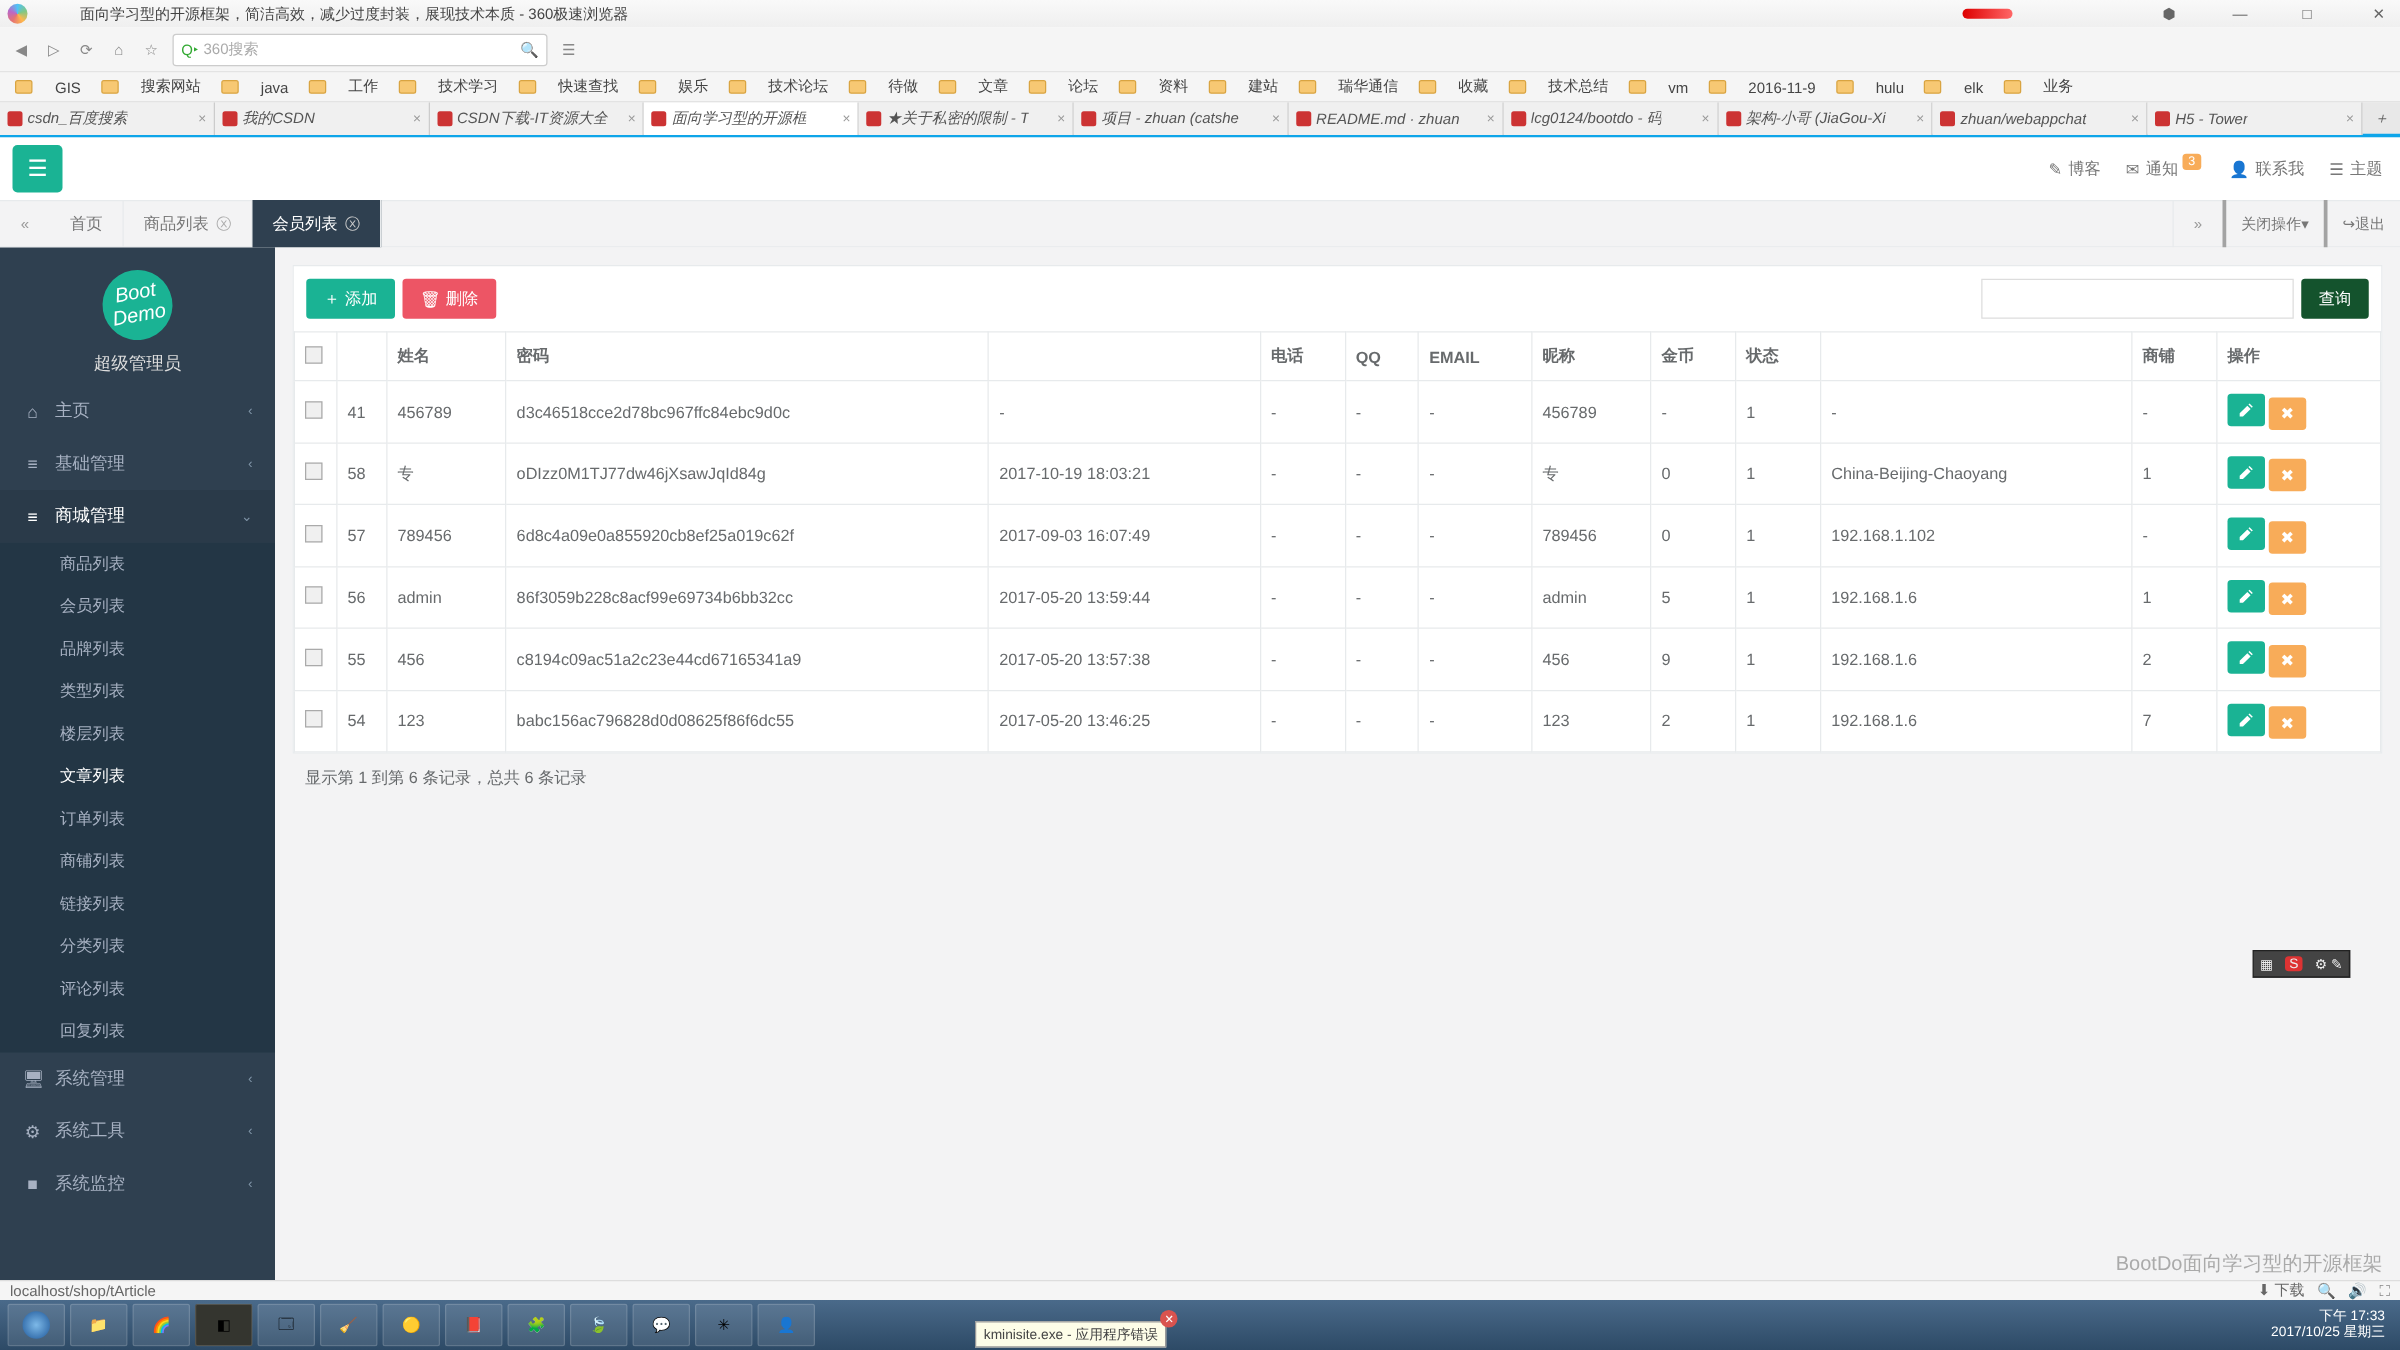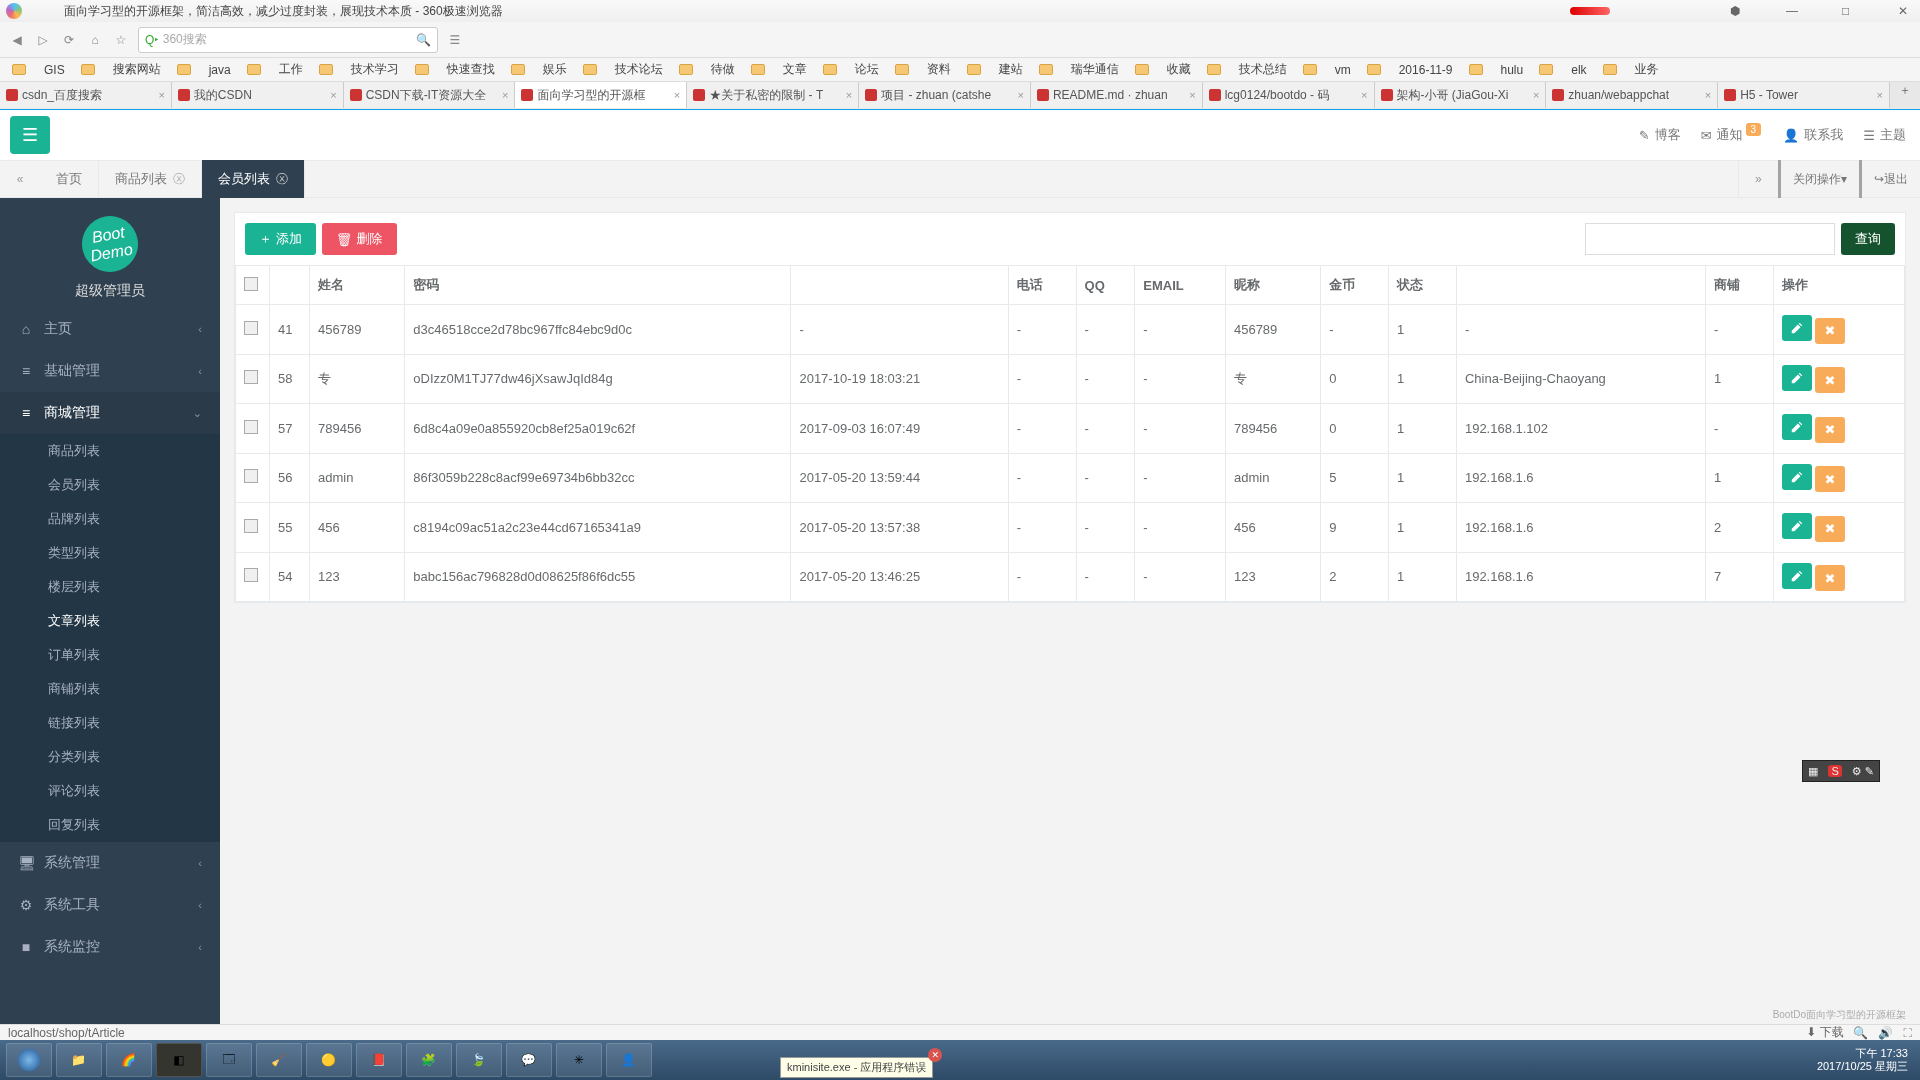--- a/index.html
+++ b/index.html
@@ -10,21 +10,21 @@
 .chrome-title .spacer{flex:1;}
 .chrome-title .winbtn{width:16px;height:14px;margin-left:4px;color:#666;}
 .chrome-nav{height:36px;background:#f5f5f5;border-bottom:1px solid #ddd;display:flex;align-items:center;padding:0 8px;gap:8px;}
 .chrome-nav .nbtn{width:18px;text-align:center;color:#888;}
 .chrome-nav .addr{flex:1;height:26px;border:1px solid #ccc;border-radius:3px;background:#fff;display:flex;align-items:center;padding:0 6px;color:#555;}
 .chrome-nav .addr .host{font-weight:bold;color:#333;}
 .chrome-nav .search{width:300px;height:26px;border:1px solid #ccc;border-radius:3px;background:#fff;display:flex;align-items:center;padding:0 6px;color:#aaa;}
 .bm-row{height:24px;background:#f5f5f5;border-bottom:1px solid #ddd;display:flex;align-items:center;padding:0 6px;gap:4px;overflow:hidden;}
 .bm{display:flex;align-items:center;gap:18px;padding:1px 6px;color:#444;white-space:nowrap;}
 .bm .folder{width:14px;height:11px;background:#f7c873;border:1px solid #d9a441;border-radius:2px;}
-.tabs-row{height:28px;background:#e8e8e8;display:flex;align-items:flex-start;border-bottom:1px solid #0ea5e9;}
+.tabs-row{height:28px;background:#e8e8e8;display:flex;align-items:center;border-bottom:3px solid #0ea5e9;font-style:italic;}
 .tabs-row .tab{flex:1;max-width:175px;height:26px;border-right:1px solid #ccc;display:flex;align-items:center;padding:0 6px;color:#555;background:#f0f0f0;white-space:nowrap;overflow:hidden;position:relative;}
 .tabs-row .tab.active{background:#fff;}
 .tabs-row .tab .x{margin-left:auto;color:#999;font-size:11px;}
 .tabs-row .tab .fav{width:12px;height:12px;margin-right:4px;flex-shrink:0;}
 .tabs-row .add{width:30px;text-align:center;color:#666;}
 
 .app-header{height:50px;background:#fff;border-bottom:0;display:flex;align-items:center;padding:0 14px 0 0;}
 .app-header .ham{width:40px;height:38px;background:#1ab394;border-radius:4px;color:#fff;display:flex;align-items:center;justify-content:center;font-size:18px;margin:6px 0 6px 10px;}
 .app-header .spacer{flex:1;}
 .top-link{display:flex;align-items:center;gap:5px;color:#777;margin-left:20px;font-size:13px;}
@@ -63,21 +63,21 @@
 .btn.teal{background:#1ab394;}
 .btn.orange{background:#f8ac59;}
 .toolbar .search{margin-left:auto;height:32px;border:1px solid #ddd;width:250px;padding:0 8px;}
 table{width:100%;border-collapse:collapse;font-size:13px;}
 th,td{border:1px solid #e7eaec;padding:10px 8px;text-align:left;color:#676a6c;}
 th{background:#fff;font-weight:bold;border-top:1px solid #e7eaec;}
 td.ops{white-space:nowrap;}
 td .btn{display:inline-flex;margin-right:3px;}
 .footer-info{padding:10px;color:#676a6c;font-size:13px;}
 .ime-badge{position:fixed;right:40px;top:760px;background:#444;border:1px solid #222;width:78px;height:22px;display:flex;align-items:center;justify-content:space-around;color:#eee;font-size:11px;}
-.brand{position:fixed;right:14px;bottom:58px;color:#aaa;font-size:10px;}
+.brand{position:fixed;right:14px;bottom:58px;color:#aaa;font-size:16px;}
 
 .status1{position:fixed;left:0;right:0;bottom:40px;height:16px;background:#f5f5f5;border-top:1px solid #ddd;padding:0 8px;display:flex;align-items:center;color:#666;}
 .status1 .sp{flex:1;}
 .taskbar{position:fixed;left:0;right:0;bottom:0;height:40px;background:linear-gradient(#4a6a8a,#2d4a66);display:flex;align-items:center;padding:0 6px;}
 .taskbar .tb{width:46px;height:34px;background:rgba(255,255,255,0.1);border:1px solid rgba(255,255,255,0.15);margin-right:4px;border-radius:2px;display:flex;align-items:center;justify-content:center;}
 .taskbar .tray{margin-left:auto;color:#fff;text-align:right;font-size:11px;padding-right:6px;line-height:1.2;}
 .taskbar .tip{position:absolute;left:780px;bottom:2px;background:#fdfde8;border:1px solid #999;padding:2px 6px;color:#444;font-size:11px;}
 .taskbar .tip .x{position:absolute;right:-10px;top:-10px;background:#d9534f;color:#fff;border-radius:50%;width:14px;height:14px;font-size:9px;display:flex;align-items:center;justify-content:center;}
 svg.pen{width:14px;height:14px;}
 .checkbox{width:14px;height:14px;border:1px solid #aaa;background:#f0f0f0;display:inline-block;}
@@ -496,20 +496,21 @@
               <td>7</td>
               <td class="ops"><button class="btn sm teal">
                   <svg class="pen" viewBox="0 0 16 16">
                     <path fill="#fff" d="M2 11l7-7 3 3-7 7H2v-3z M10 3l1-1 3 3-1 1-3-3z"></path>
                   </svg>
                 </button><button class="btn sm orange">✖</button></td>
             </tr>
           </tbody>
       </table>
     </div>
+    <div class="footer-info">显示第 1 到第 6 条记录，总共 6 条记录</div>
   </div>
 </div>
 
 <div class="ime-badge">▦ <span style="background:#d33;border-radius:3px;padding:0 3px;">S</span> ⚙ ✎</div>
 <div class="brand">BootDo面向学习型的开源框架</div>
 
 <div class="status1">
   <span>localhost/shop/tArticle</span>
   <span class="sp"></span>
   <span>⬇ <span>下载</span></span>

